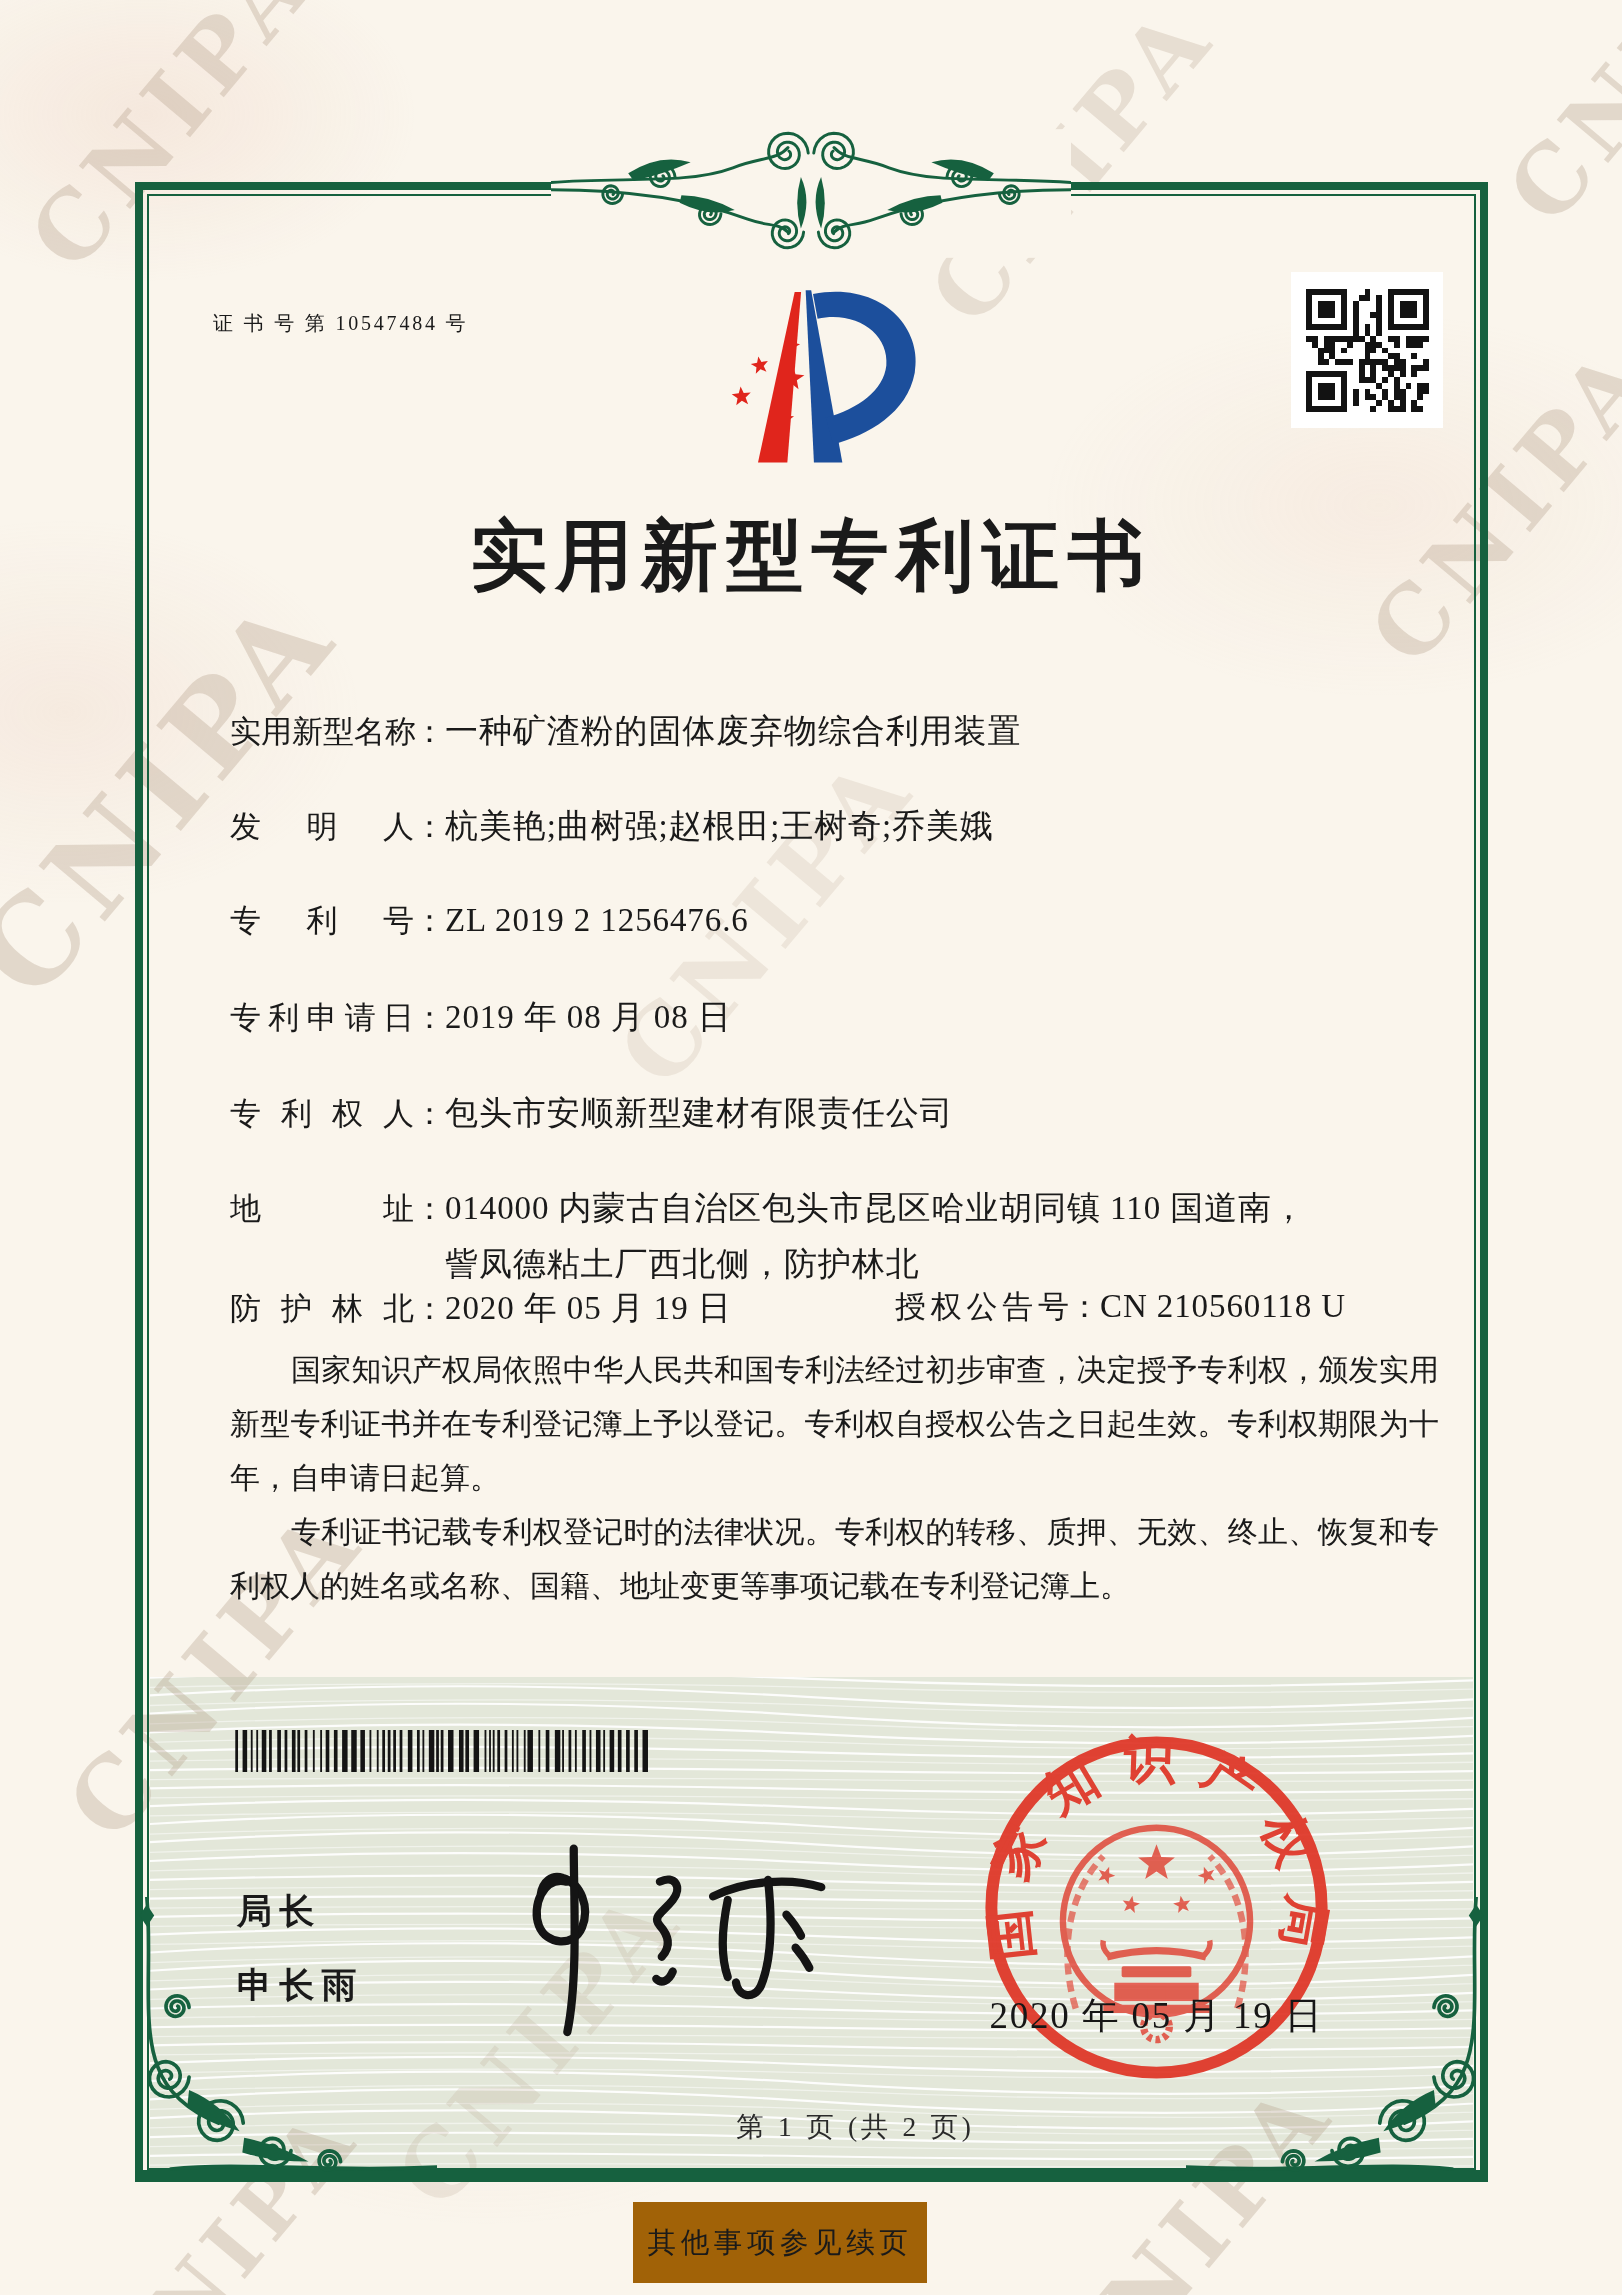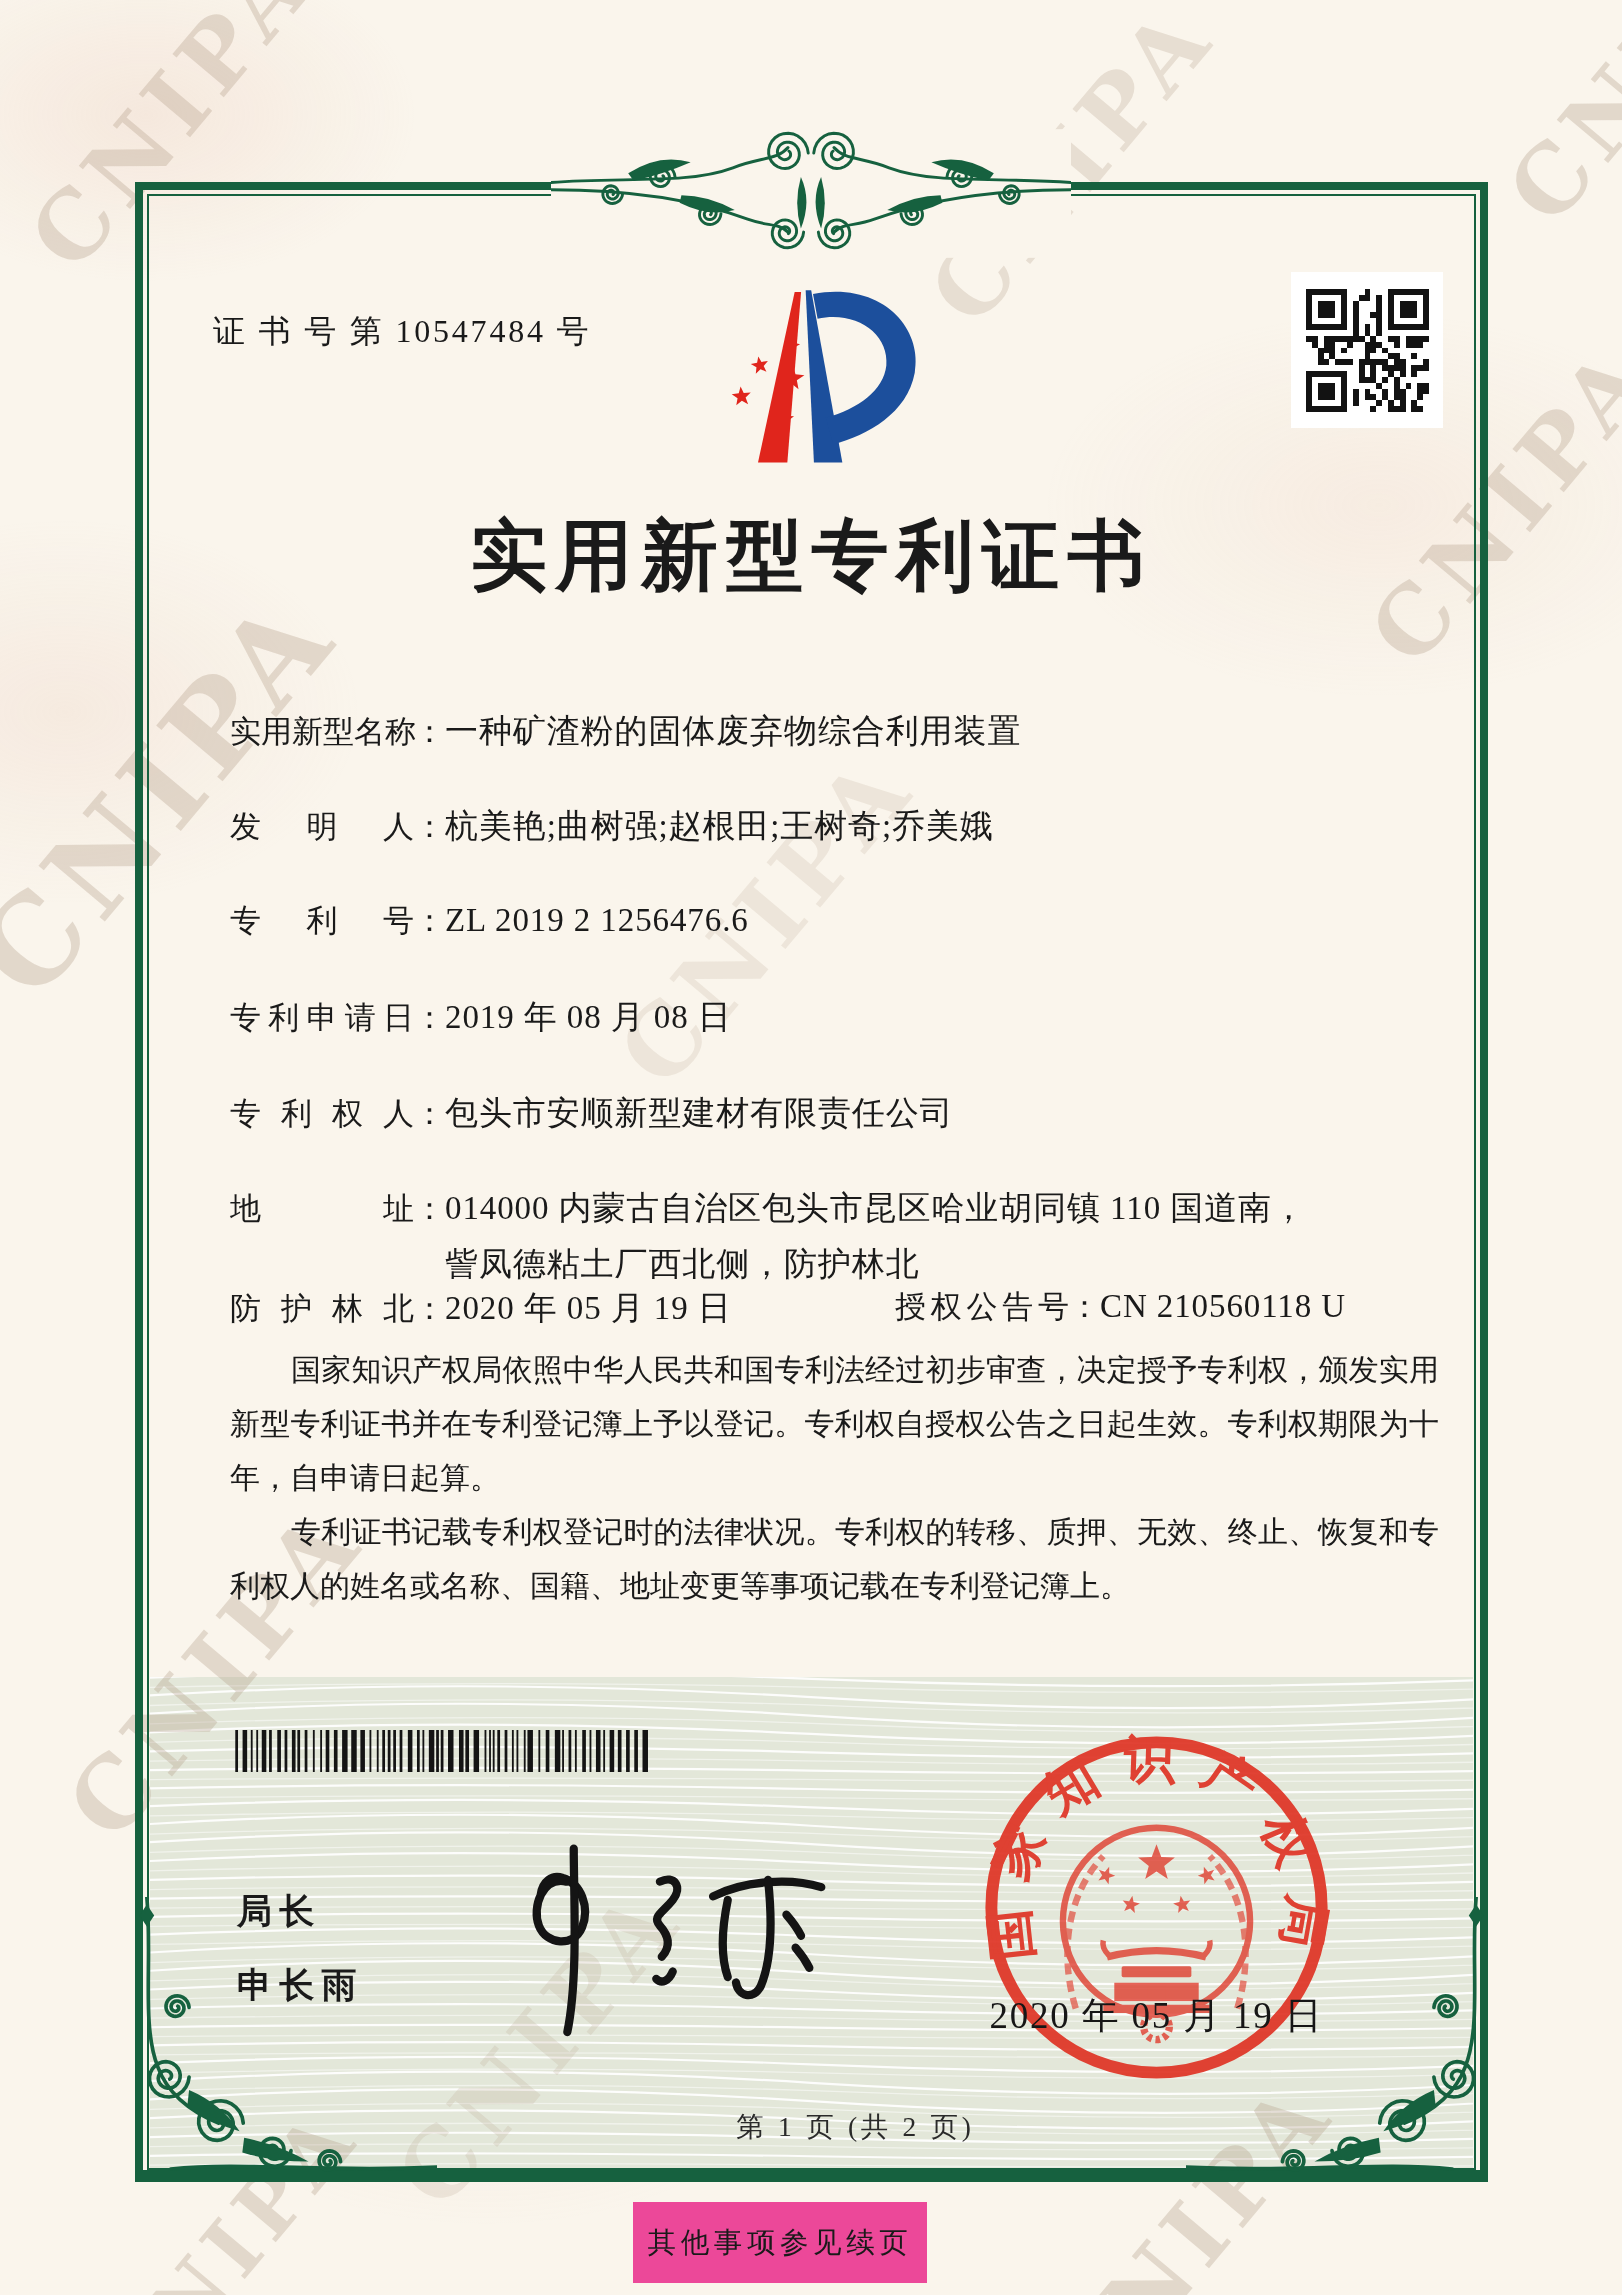--- a/index.html
+++ b/index.html
@@ -33,21 +33,21 @@
     border:8.3px solid var(--green);border-bottom-width:12px;box-sizing:border-box;pointer-events:none;}
   #frame-inner{left:147px;top:194px;width:1329px;height:1976px;z-index:2;
     border:2.8px solid var(--green);box-sizing:border-box;pointer-events:none;}
   
   .orn{z-index:3;pointer-events:none;}
   #orn-top{left:551px;top:129px;width:520px;height:129px;}
   #orn-bl{left:134px;top:1897px;width:303px;height:285px;}
   #orn-br{left:1186px;top:1897px;width:303px;height:285px;transform:scaleX(-1);}
   
   .content{z-index:4;}
-  #cert-no{left:213px;top:310px;font-size:32px;letter-spacing:2.8px;}
+  #cert-no{left:213px;top:310px;font-size:20px;letter-spacing:2.8px;}
   #logo{left:703px;top:281px;width:220px;height:188px;}
   #qr{left:1291px;top:272px;width:152px;height:156px;background:#ffffff;}
   #qr svg{position:absolute;left:14.7px;top:16.5px;}
   #title{left:0;top:505px;width:100%;text-align:center;font-size:77px;font-weight:bold;letter-spacing:8.3px;}
   .frow{position:absolute;left:230px;font-size:33px;white-space:nowrap;z-index:4;}
   .flabel{display:inline-block;width:184px;font-size:31px;text-align:justify;text-align-last:justify;vertical-align:baseline;}
   .fcolon{display:inline-block;width:31px;font-size:31px;}
   .fval{letter-spacing:0.9px;}
   #addr2{left:445px;}
   #grant-no{left:895px;}
@@ -55,21 +55,21 @@
   #paras p{margin:0;text-indent:61px;}
   #barcode{left:234px;top:1730px;z-index:4;}
   .signer{left:237px;font-size:35px;font-weight:600;letter-spacing:7.3px;z-index:4;
     font-family:"Liberation Sans","DejaVu Sans",sans-serif;}
   #signer-title{top:1888px;}
   #signer-name{top:1962px;}
   #signature{left:478px;top:1823px;width:395px;height:220px;z-index:4;}
   #seal{left:973px;top:1724px;width:367px;height:367px;z-index:4;opacity:.93;}
   #seal-date{left:973px;top:1991px;width:367px;text-align:center;font-size:37px;letter-spacing:1.8px;z-index:5;color:#161616;}
   #page-footer{left:0;top:2109px;width:100%;text-align:center;font-size:27.5px;letter-spacing:3.7px;color:#2a2a2a;z-index:4;padding-left:44px;}
-  #cont-note{left:633px;top:2202px;width:294px;height:81px;background:#ec4899;z-index:4;
+  #cont-note{left:633px;top:2202px;width:294px;height:81px;background:#a16207;z-index:4;
     text-align:center;line-height:81px;font-size:28.5px;letter-spacing:4.6px;}
 </style>
 </head>
 <body>
 
 <div class="wm" style="left:-18.4px;top:55px;font-size:92px;">CNIPA</div>
 <div class="wm" style="left:882px;top:110px;font-size:92px;opacity:.8;">CNIPA</div>
 <div class="wm" style="left:1460px;top:9.2px;font-size:92px;">CNIPA</div>
 <div class="wm" style="left:1322px;top:450px;font-size:92px;">CNIPA</div>
 <div class="wm" style="left:-83px;top:725px;font-size:119px;">CNIPA</div>

